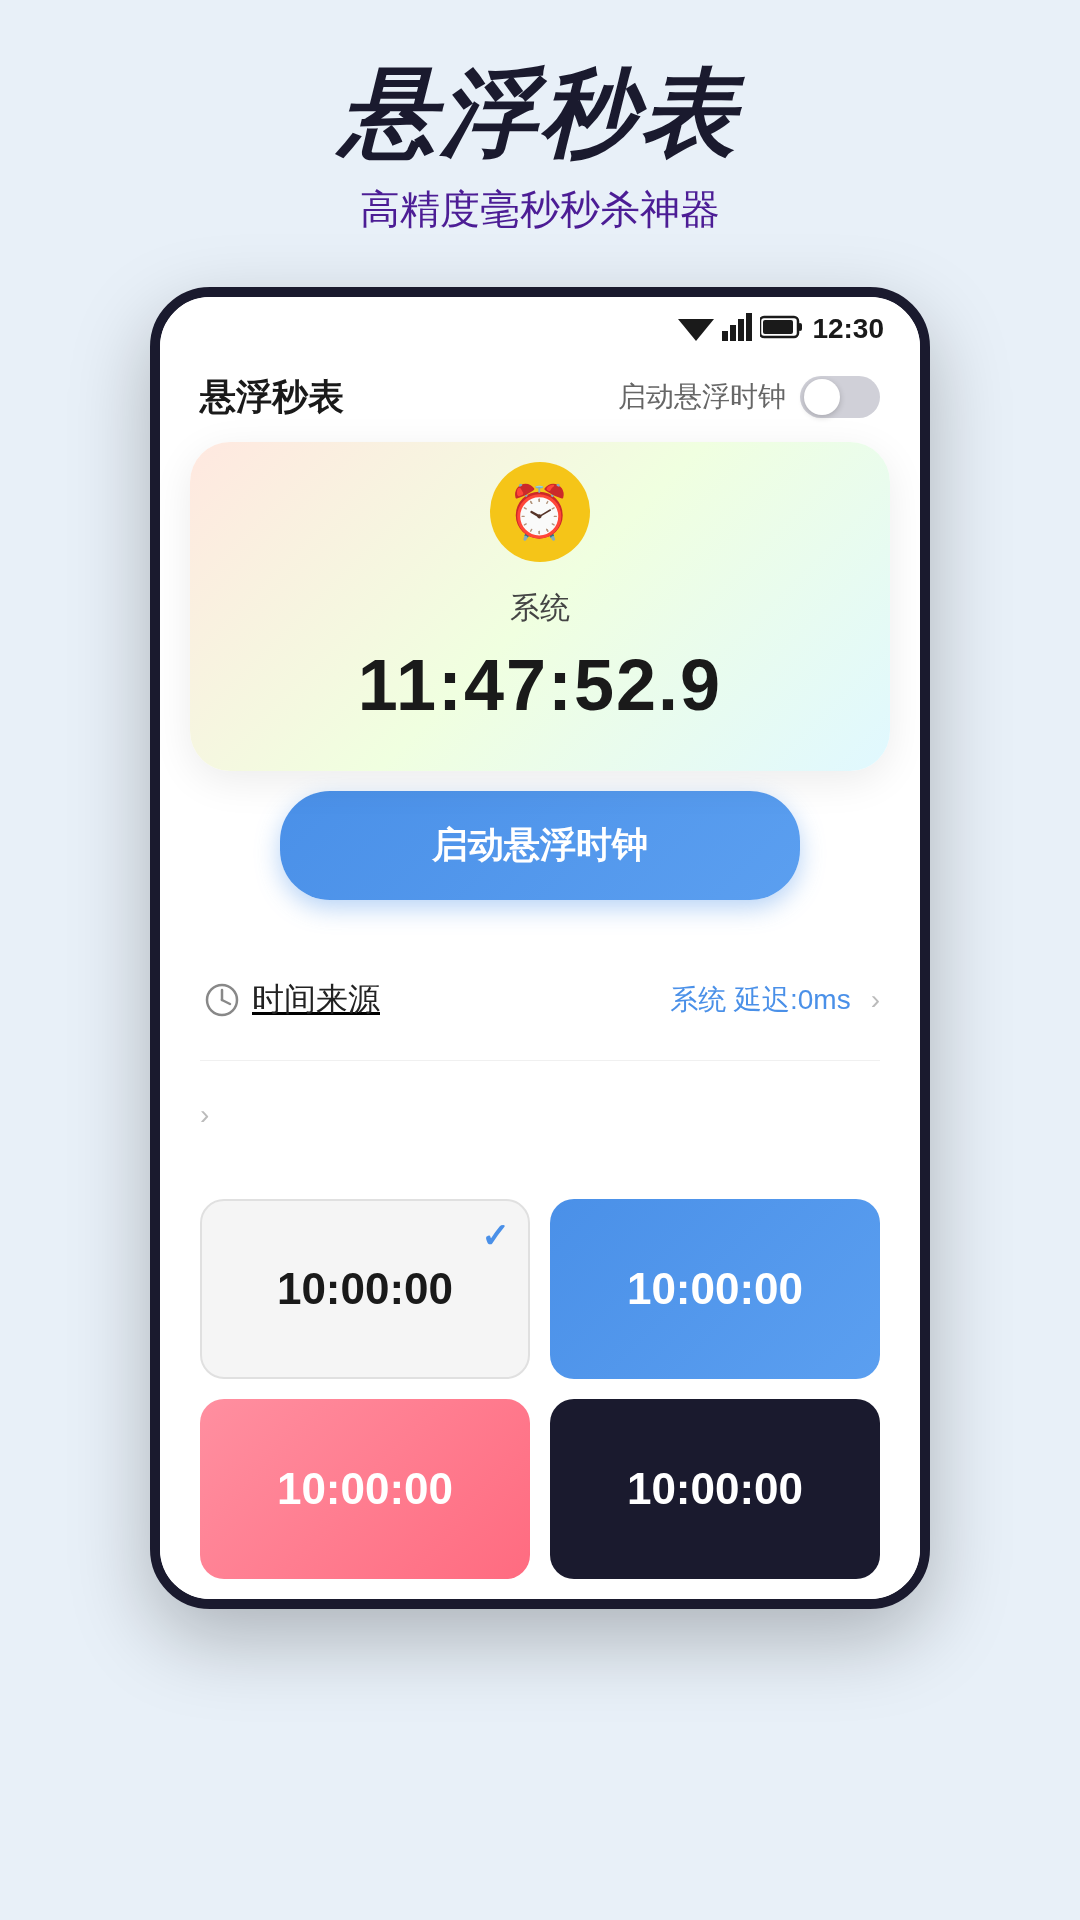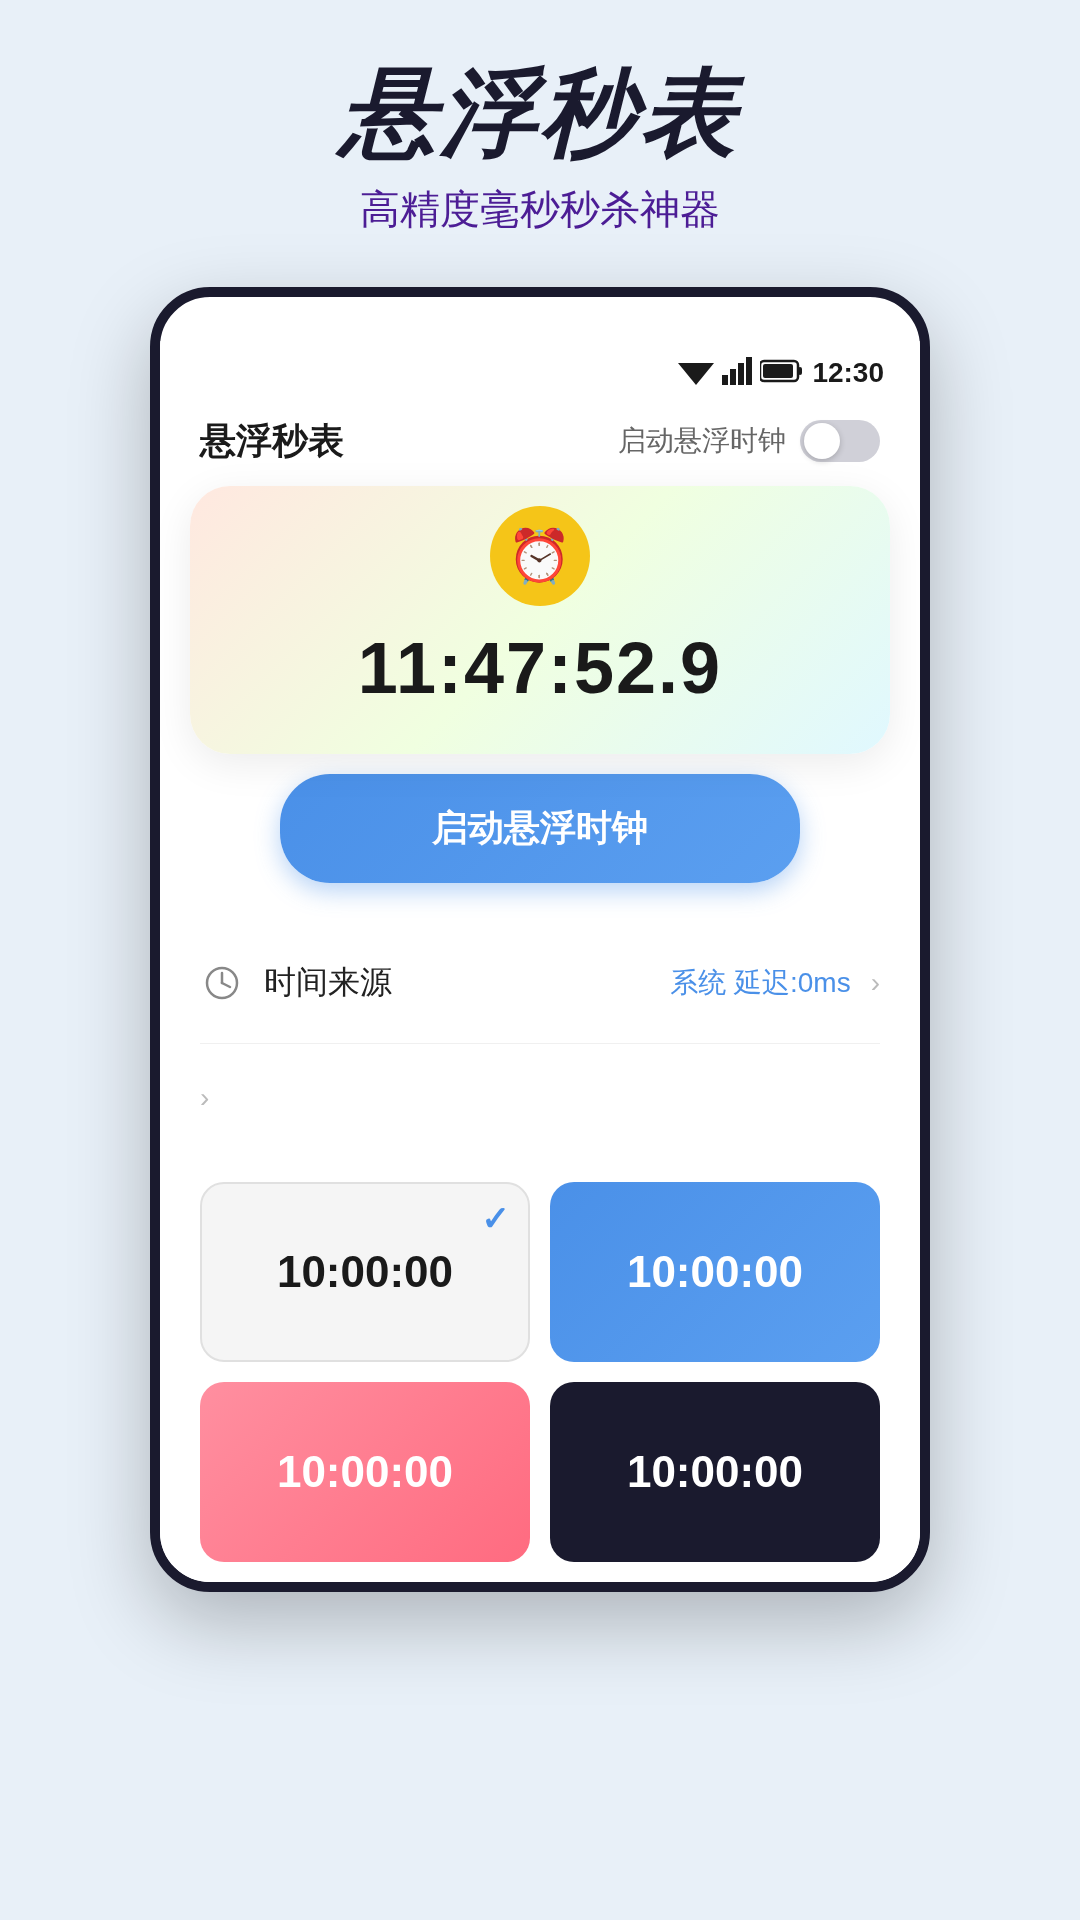--- a/index.html
+++ b/index.html
@@ -49,21 +49,20 @@
     }
 
     
     .status-bar {
       background: #fff;
       display: flex;
       justify-content: flex-end;
       align-items: flex-start;
       padding: 16px 36px 8px;
       gap: 10px;
-      margin-top: 44px;
     }
     .status-icons {
       display: flex;
       align-items: center;
       gap: 8px;
     }
     .status-time {
       font-size: 28px;
       font-weight: 600;
       color: #1a1a1a;
@@ -178,21 +177,22 @@
       align-items: center;
       justify-content: space-between;
       padding: 38px 0;
       border-bottom: 1px solid #f0f0f0;
     }
     .settings-item:last-child {
       border-bottom: none;
     }
     .settings-item-left {
       display: flex;
-      gap: 20px;
+      gap: 8px;
+      text-decoration: underline;
     }
     .settings-icon {
       width: 44px;
       height: 44px;
       display: flex;
       align-items: center;
       justify-content: center;
       color: #888;
       font-size: 32px;
     }
@@ -317,20 +317,21 @@
     <div class="mode-toggle-area">
       <span class="mode-label">启动悬浮时钟</span>
       <div class="toggle-switch"></div>
     </div>
   </div>
 
   <div class="floating-card">
     <div class="clock-icon-wrap">
       <span class="clock-emoji">⏰</span>
     </div>
+    <div class="card-system-label">系统</div>
     <div class="time-display">11:47:52.9</div>
   </div>
 
   <button class="start-button">启动悬浮时钟</button>
 
   <div class="settings-list">
 
     <div class="settings-item">
       <div class="settings-item-left">
         <div class="settings-icon">

